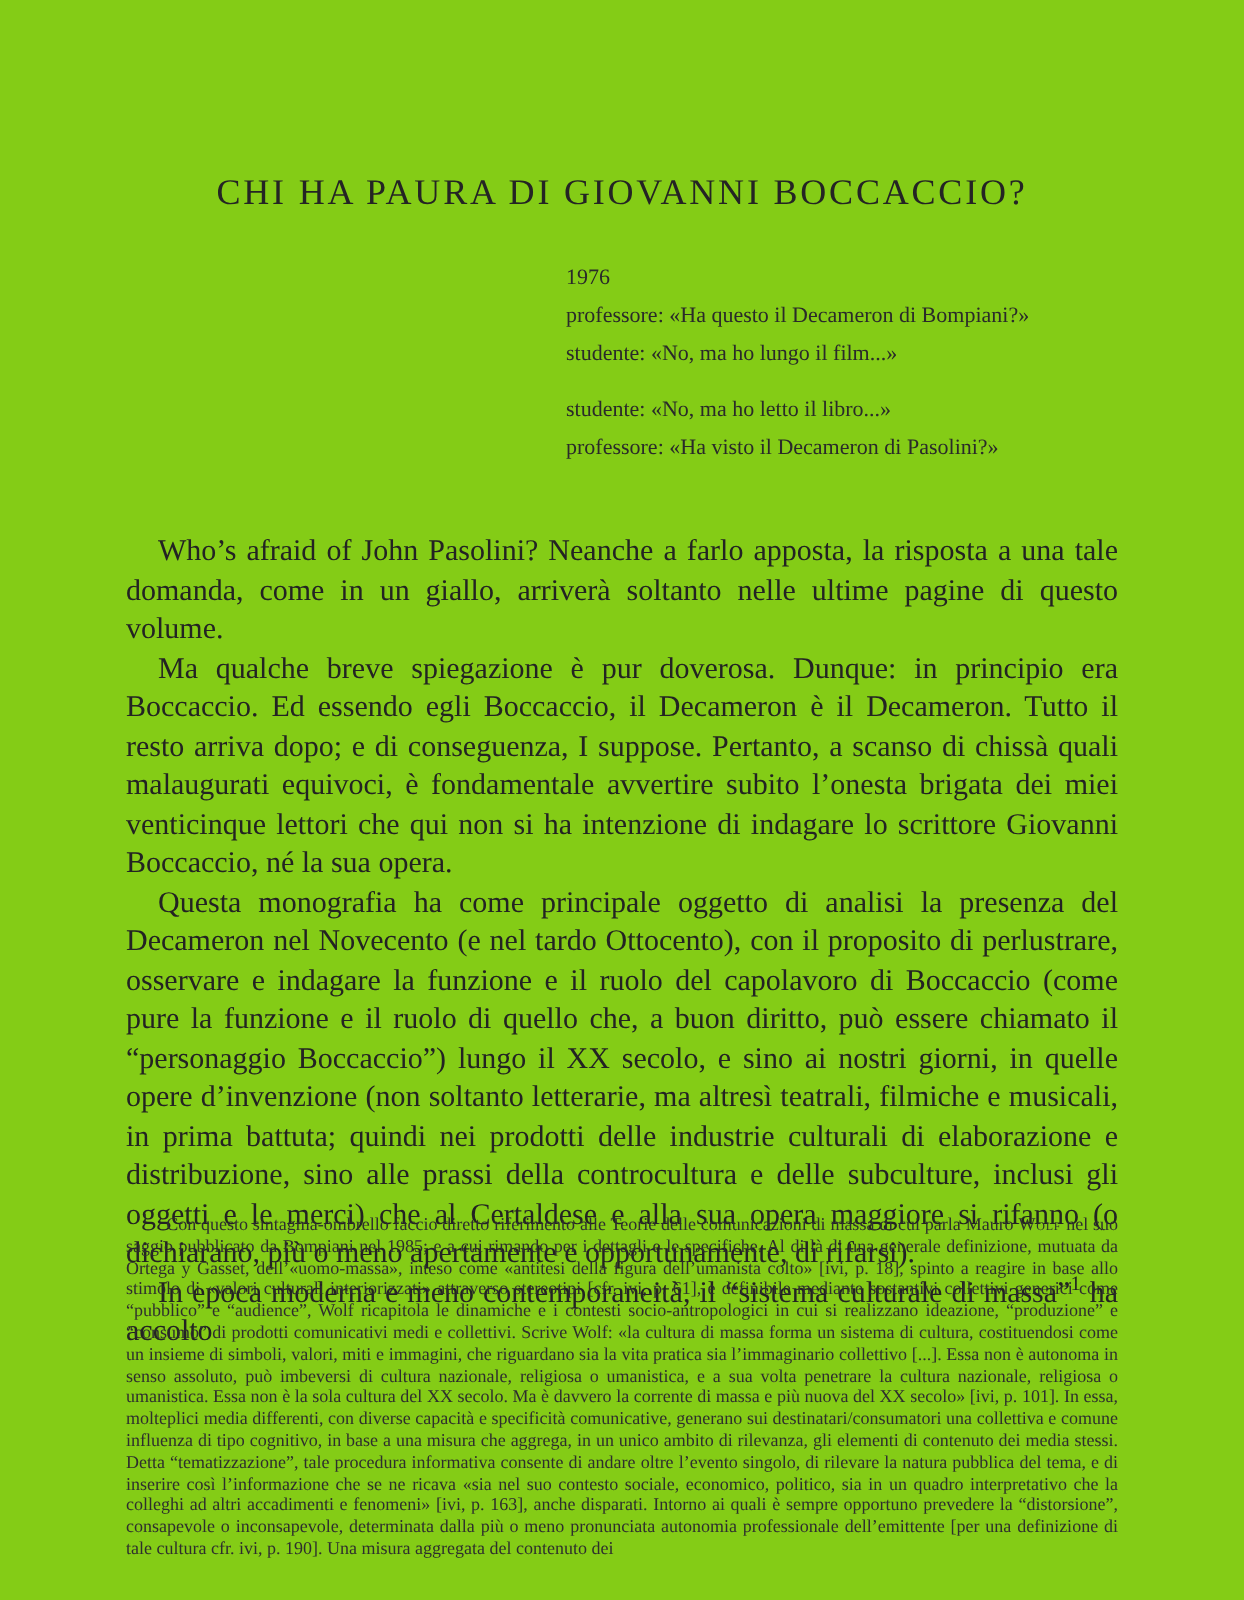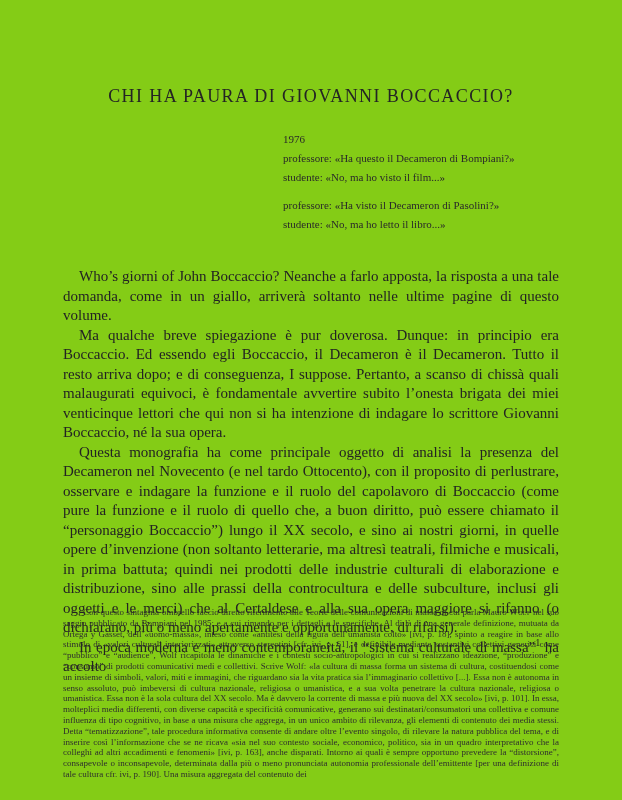--- a/index.html
+++ b/index.html
@@ -68,30 +68,30 @@
 <body>
 
 <div class="page">
 
   <h1 class="chapter-title">CHI HA PAURA DI GIOVANNI BOCCACCIO?</h1>
 
   <div class="epigraphs">
     <div class="epigraph">
       <span class="year">1976</span>
       <span class="ep-line"><span class="it">professore</span><span>: «Ha questo il </span><span class="it">Decameron</span><span> di Bompiani?»</span></span>
-      <span class="ep-line"><span class="it">studente</span><span>: «No, ma ho visto il film...»</span></span>
+      <span class="ep-line"><span class="it">studente</span><span>: «No, ma ho lungo il film...»</span></span>
     </div>
     <div class="epigraph">
+      <span class="ep-line"><span class="it">studente</span><span>: «No, ma ho letto il libro...»</span></span>
       <span class="ep-line"><span class="it">professore</span><span>: «Ha visto il </span><span class="it">Decameron</span><span> di Pasolini?»</span></span>
-      <span class="ep-line"><span class="it">studente</span><span>: «No, ma ho letto il libro...»</span></span>
     </div>
   </div>
 
   <div class="body-text">
-    <p><span class="it">Who’s giorni of John Boccaccio?</span><span> Neanche a farlo apposta, la risposta a una tale domanda, come in un giallo, arriverà soltanto nelle ultime pagine di questo volume.</span></p>
+    <p><span class="it">Who’s afraid of John Pasolini?</span><span> Neanche a farlo apposta, la risposta a una tale domanda, come in un giallo, arriverà soltanto nelle ultime pagine di questo volume.</span></p>
     <p><span>Ma qualche breve spiegazione è pur doverosa. Dunque: in principio era Boccaccio. Ed essendo egli Boccaccio, il </span><span class="it">Decameron</span><span> è il </span><span class="it">Decameron</span><span>. Tutto il resto arriva dopo; e di conseguenza, </span><span class="it">I suppose</span><span>. Pertanto, a scanso di chissà quali malaugurati equivoci, è fondamentale avvertire subito l’onesta brigata dei miei venticinque lettori che qui non si ha intenzione di indagare lo scrittore Giovanni Boccaccio, né la sua opera.</span></p>
     <p><span>Questa monografia ha come principale oggetto di analisi la presenza del </span><span class="it">Decameron</span><span> nel Novecento (e nel tardo Ottocento), con il proposito di perlustrare, osservare e indagare la funzione e il ruolo del capolavoro di Boccaccio (come pure la funzione e il ruolo di quello che, a buon diritto, può essere chiamato il “personaggio Boccaccio”) lungo il XX secolo, e sino ai nostri giorni, in quelle opere d’invenzione (non soltanto letterarie, ma altresì teatrali, filmiche e musicali, in prima battuta; quindi nei prodotti delle industrie culturali di elaborazione e distribuzione, sino alle prassi della controcultura e delle subculture, inclusi gli oggetti e le merci) che al Certaldese e alla sua opera maggiore si rifanno (o dichiarano, più o meno apertamente e opportunamente, di rifarsi).</span></p>
     <p><span>In epoca moderna e meno contemporaneità, il “sistema culturale di massa”</span><span class="sup">1</span><span> ha accolto</span></p>
   </div>
 
   <div class="footnote">
     <p><span class="fn-marker sup">1</span><span><span>Con questo sintagma-ombrello faccio diretto riferimento alle </span><span class="it">Teorie delle comunicazioni di massa</span><span> di cui parla Mauro </span><span class="sc">Wolf</span><span> nel suo saggio pubblicato da Bompiani nel 1985; e a cui rimando per i dettagli e le specifiche. Al di là di una generale definizione, mutuata da Ortega y Gasset, dell’«uomo-massa», inteso come «antitesi della figura dell’umanista colto» [</span><span class="it">ivi</span><span>, p. 18], spinto a reagire in base allo stimolo di «valori culturali interiorizzati» attraverso stereotipi [cfr. </span><span class="it">ivi</span><span>, p. 61], e definibile mediante sostantivi collettivi generici come “pubblico” e “</span><span class="it">audience</span><span>”, Wolf ricapitola le dinamiche e i contesti socio-antropologici in cui si realizzano ideazione, “produzione” e “consumo” di prodotti comunicativi medi e collettivi. Scrive Wolf: «la cultura di massa forma un sistema di cultura, costituendosi come un insieme di simboli, valori, miti e immagini, che riguardano sia la vita pratica sia l’immaginario collettivo [...]. Essa non è </span><span class="it">autonoma</span><span> in senso assoluto, può imbeversi di cultura nazionale, religiosa o umanistica, e a sua volta penetrare la cultura nazionale, religiosa o umanistica. Essa non è la sola cultura del XX secolo. Ma è davvero la corrente di massa e più nuova del XX secolo» [</span><span class="it">ivi</span><span>, p. 101]. In essa, molteplici </span><span class="it">media</span><span> differenti, con diverse capacità e specificità comunicative, generano sui destinatari/consumatori una collettiva e comune influenza di tipo cognitivo, in base a una misura che </span><span class="it">aggrega</span><span>, in un unico ambito di rilevanza, gli elementi di contenuto dei </span><span class="it">media</span><span> stessi. Detta “tematizzazione”, tale procedura informativa consente di andare oltre l’evento singolo, di rilevare la natura pubblica del tema, e di inserire così l’informazione che se ne ricava «sia nel suo contesto sociale, economico, politico, sia in un quadro interpretativo che la colleghi ad altri accadimenti e fenomeni» [</span><span class="it">ivi</span><span>, p. 163], anche disparati. Intorno ai quali è sempre opportuno prevedere la “distorsione”, consapevole o inconsapevole, determinata dalla più o meno pronunciata autonomia professionale dell’emittente [per una definizione di tale cultura cfr. </span><span class="it">ivi</span><span>, p. 190]. Una misura aggregata del contenuto dei</span></span></p>
   </div>
 
 </div>

